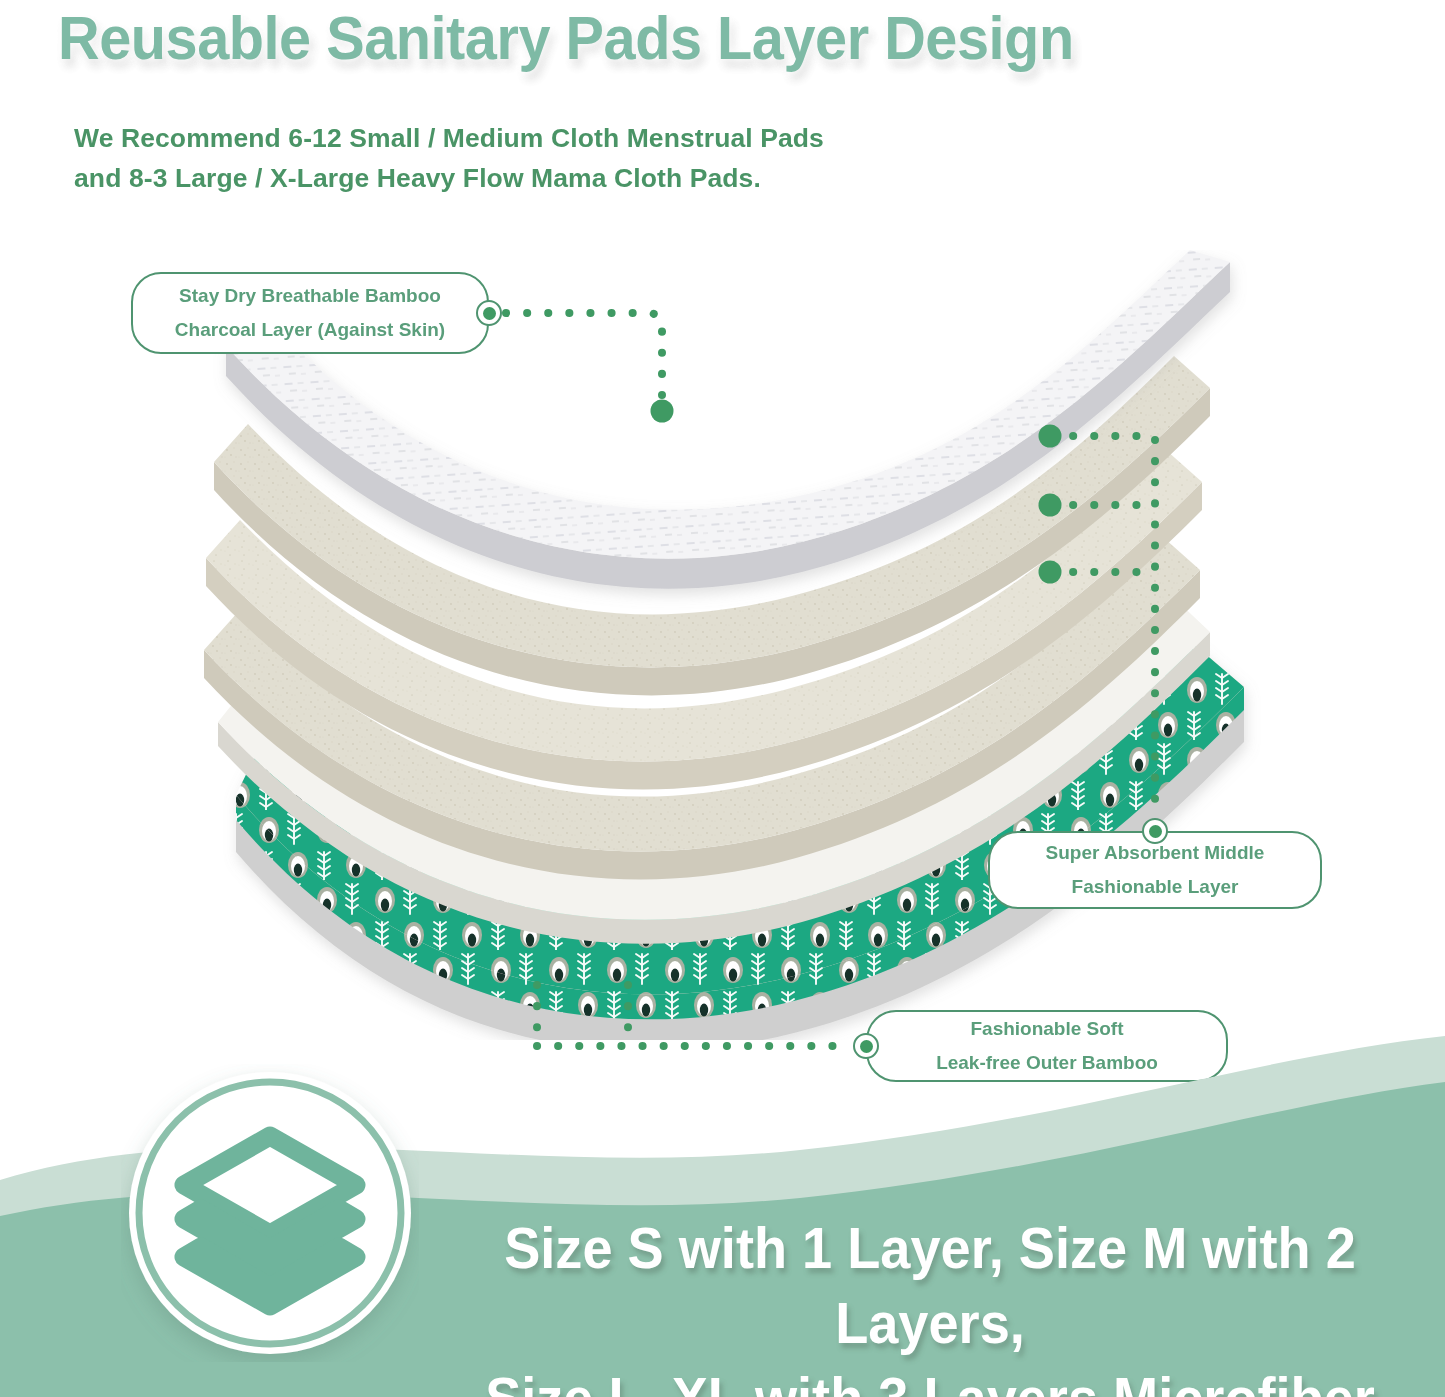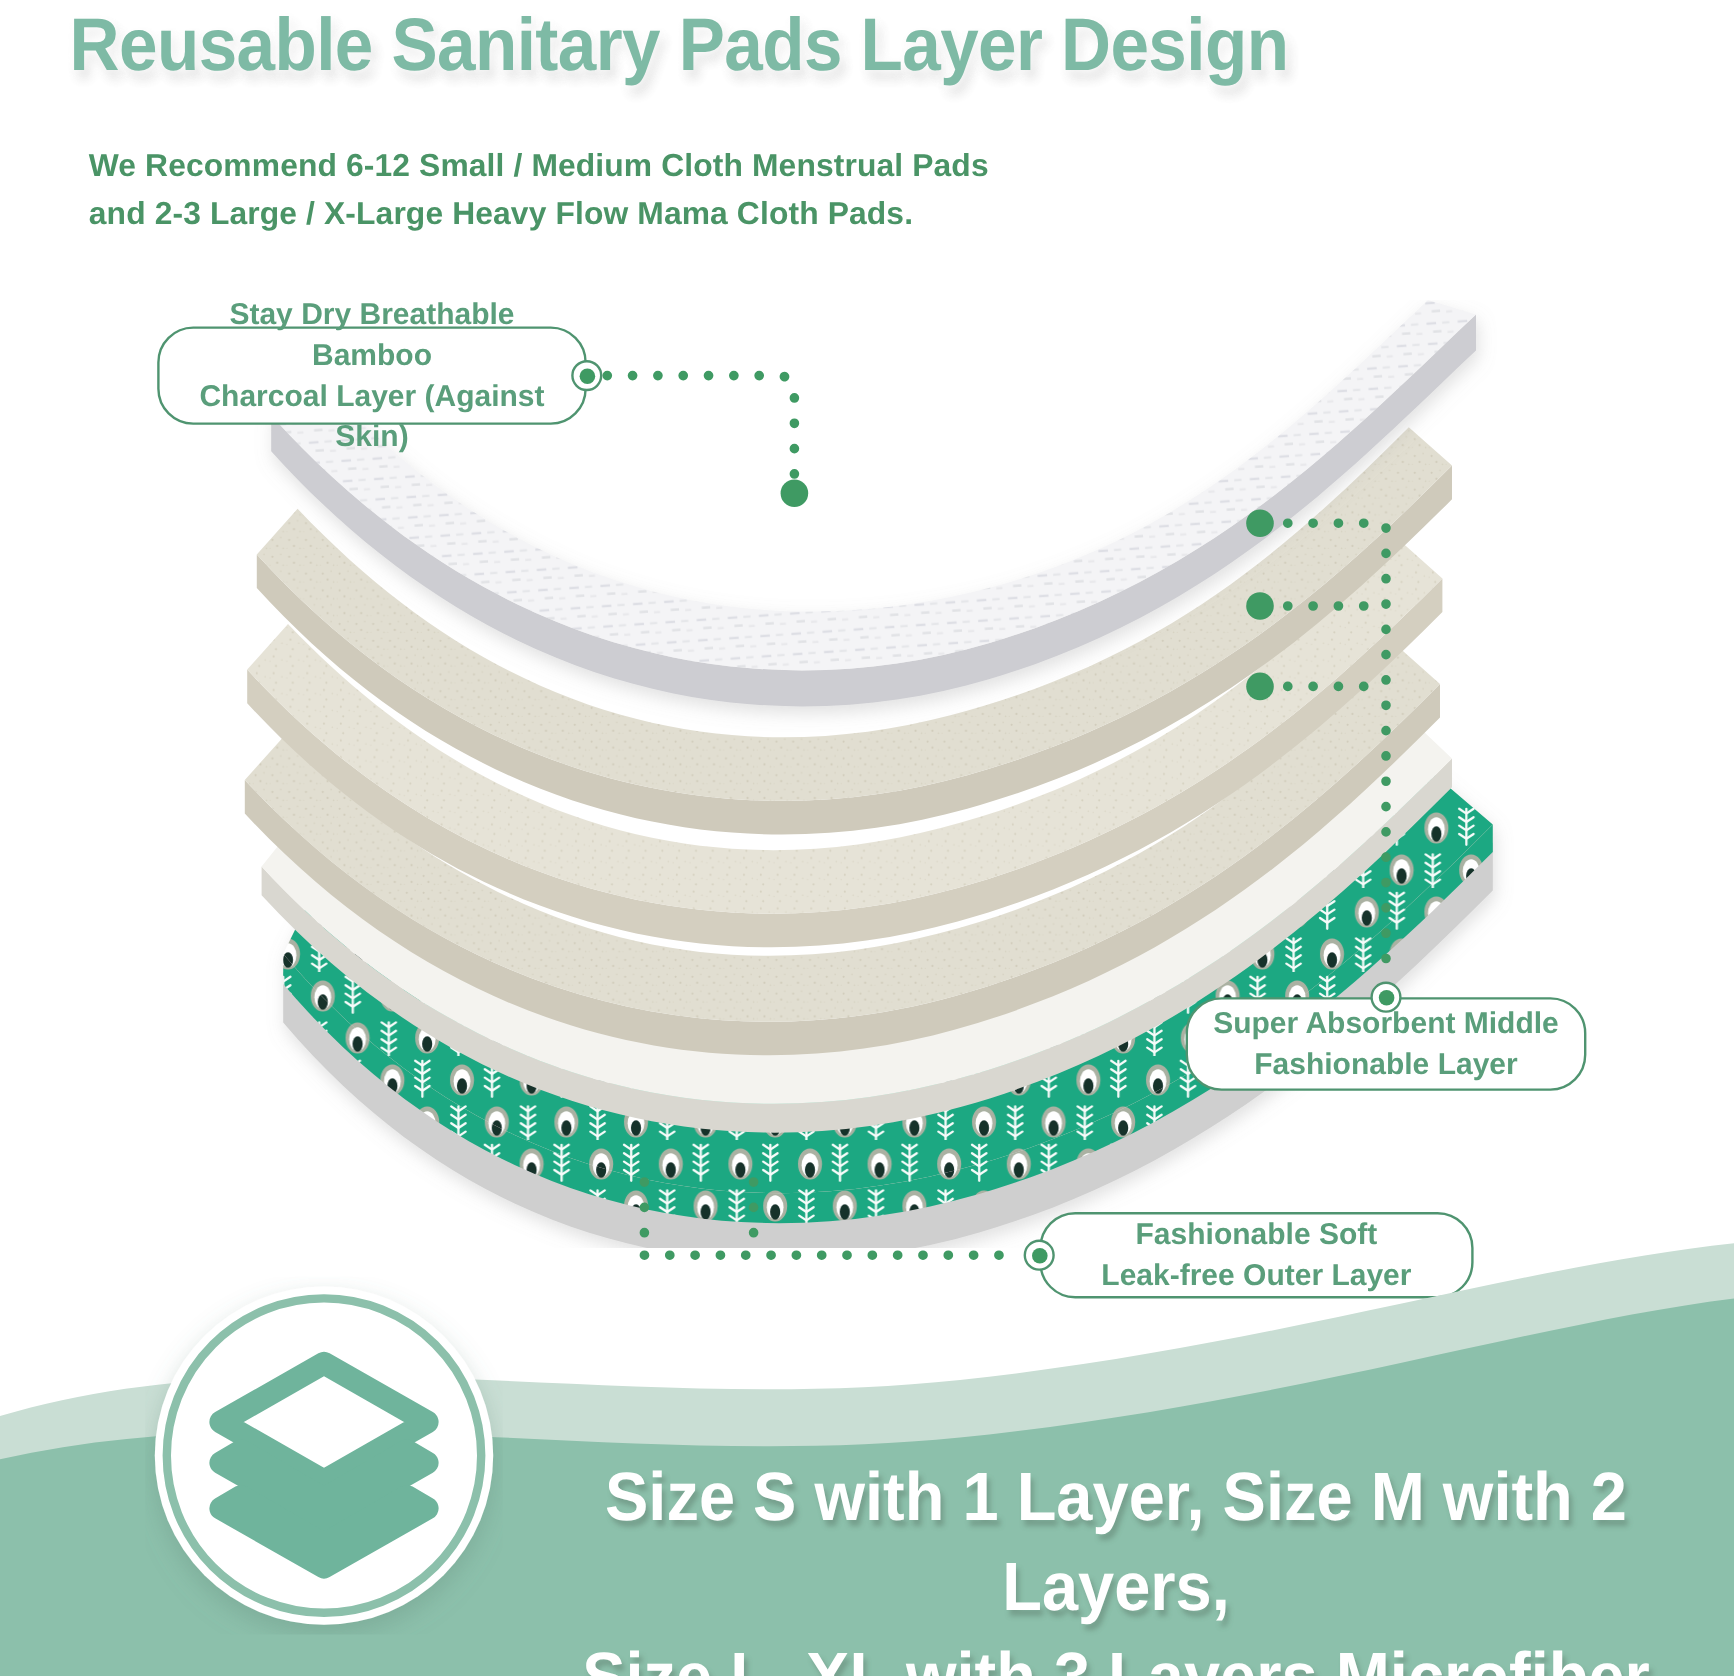--- a/index.html
+++ b/index.html
@@ -56,21 +56,21 @@
 
   
   .callout {
     position:absolute;
     border:2.4px solid #4f9470;
     border-radius:30px;
     background:#ffffff;
     color:#5a9e7b;
     font-family:"Liberation Sans","DejaVu Sans", sans-serif;
     font-weight:bold;
-    font-size:25px;
+    font-size:19px;
     line-height:34px;
     text-align:center;
     display:flex;
     align-items:center;
     justify-content:center;
     white-space:pre-line;
     padding:6px 14px;
   }
 
   
@@ -138,21 +138,21 @@
     width:298px; height:298px;
   }
   #logo-badge svg { display:block; width:100%; height:100%; }
 </style>
 </head>
 <body>
 
 <div id="header-title">Reusable Sanitary Pads Layer Design</div>
 
 <div id="header-subtitle">We Recommend 6-12 Small / Medium Cloth Menstrual Pads
-and 2-3 Large / X-Large Heavy Flow Mama Cloth Pads.</div>
+and 8-3 Large / X-Large Heavy Flow Mama Cloth Pads.</div>
 
 <div id="layer-stack">
   <svg viewBox="0 0 1070 790" xmlns="http://www.w3.org/2000/svg">
     <defs>
 
       <pattern id="pat-bamboo" width="26" height="17" patternUnits="userSpaceOnUse" patternTransform="rotate(-4)">
         <rect width="26" height="17" fill="#f4f4f6"></rect>
         <rect x="1" y="3" width="8" height="2" fill="#d7d8de" opacity="0.75"></rect>
         <rect x="14" y="3" width="6" height="2" fill="#dcdde2" opacity="0.6"></rect>
         <rect x="6" y="10" width="7" height="2" fill="#d9dadf" opacity="0.7"></rect>
@@ -360,21 +360,21 @@
 
 <div id="callout-top" class="callout">Stay Dry Breathable Bamboo
 Charcoal Layer (Against Skin)</div>
 <div id="anchor-top" class="anchor"></div>
 
 <div id="callout-middle" class="callout">Super Absorbent Middle
 Fashionable Layer</div>
 <div id="anchor-middle" class="anchor"></div>
 
 <div id="callout-bottom" class="callout">Fashionable Soft
-Leak-free Outer Layer</div>
+Leak-free Outer Bamboo</div>
 <div id="anchor-bottom" class="anchor"></div>
 
 <div id="bottom-banner">
   <svg viewBox="0 0 1445 367" xmlns="http://www.w3.org/2000/svg" preserveAspectRatio="none">
 
     <path d="M0 150
              C 240 78, 520 150, 800 120
              C 1060 92, 1260 26, 1445 6
              L 1445 367 L 0 367 Z" fill="#c9ded4"></path>
 

